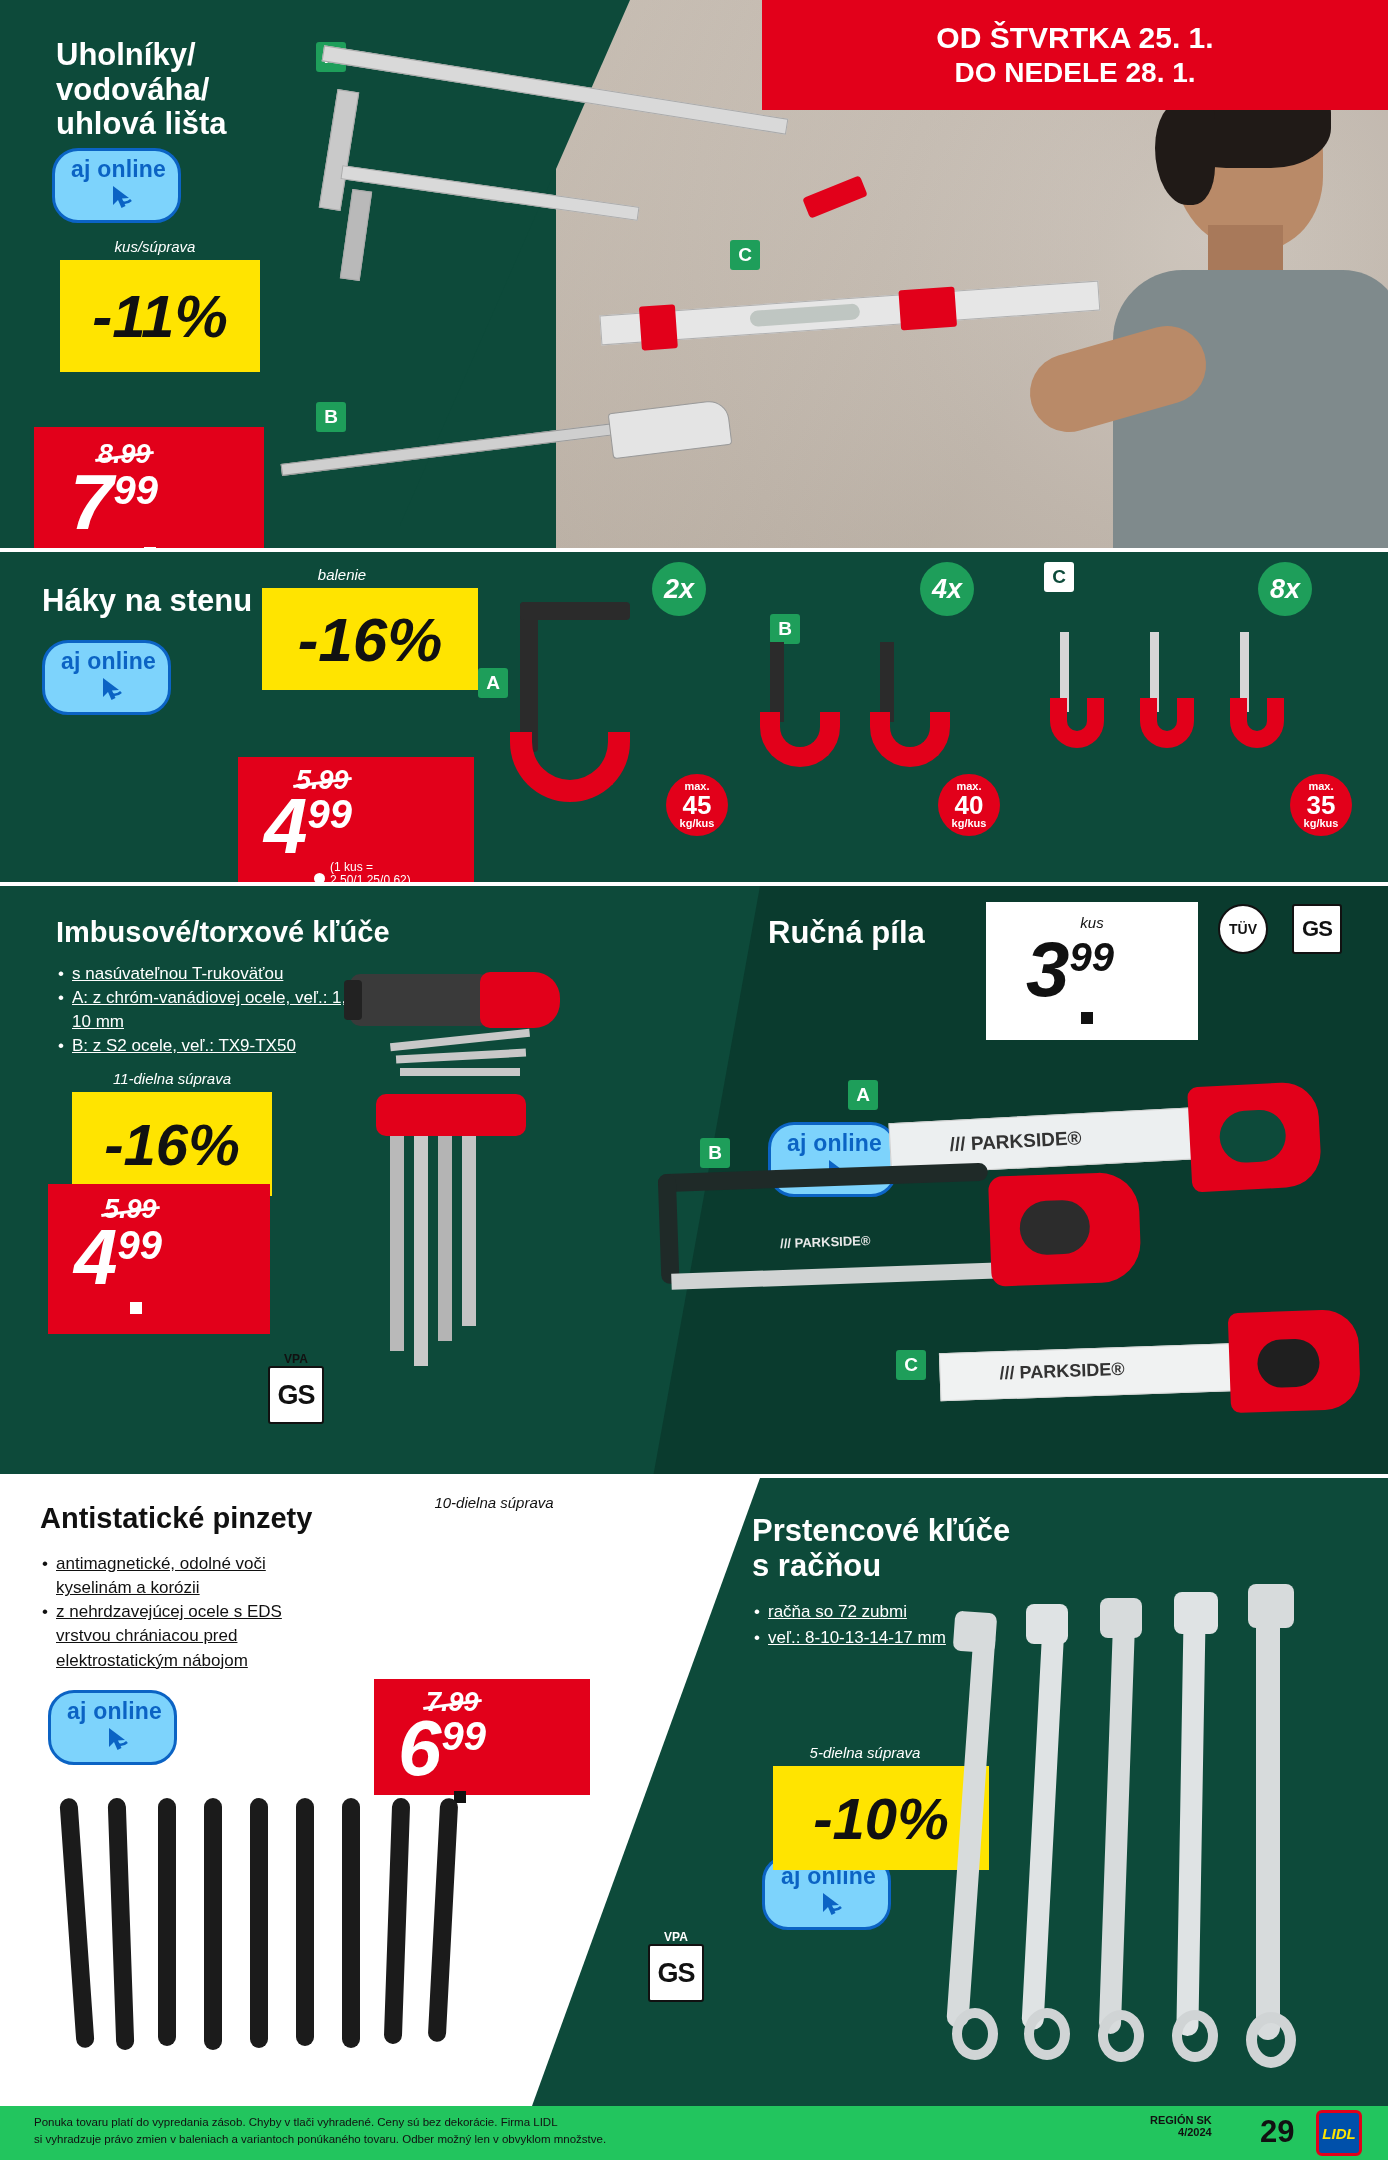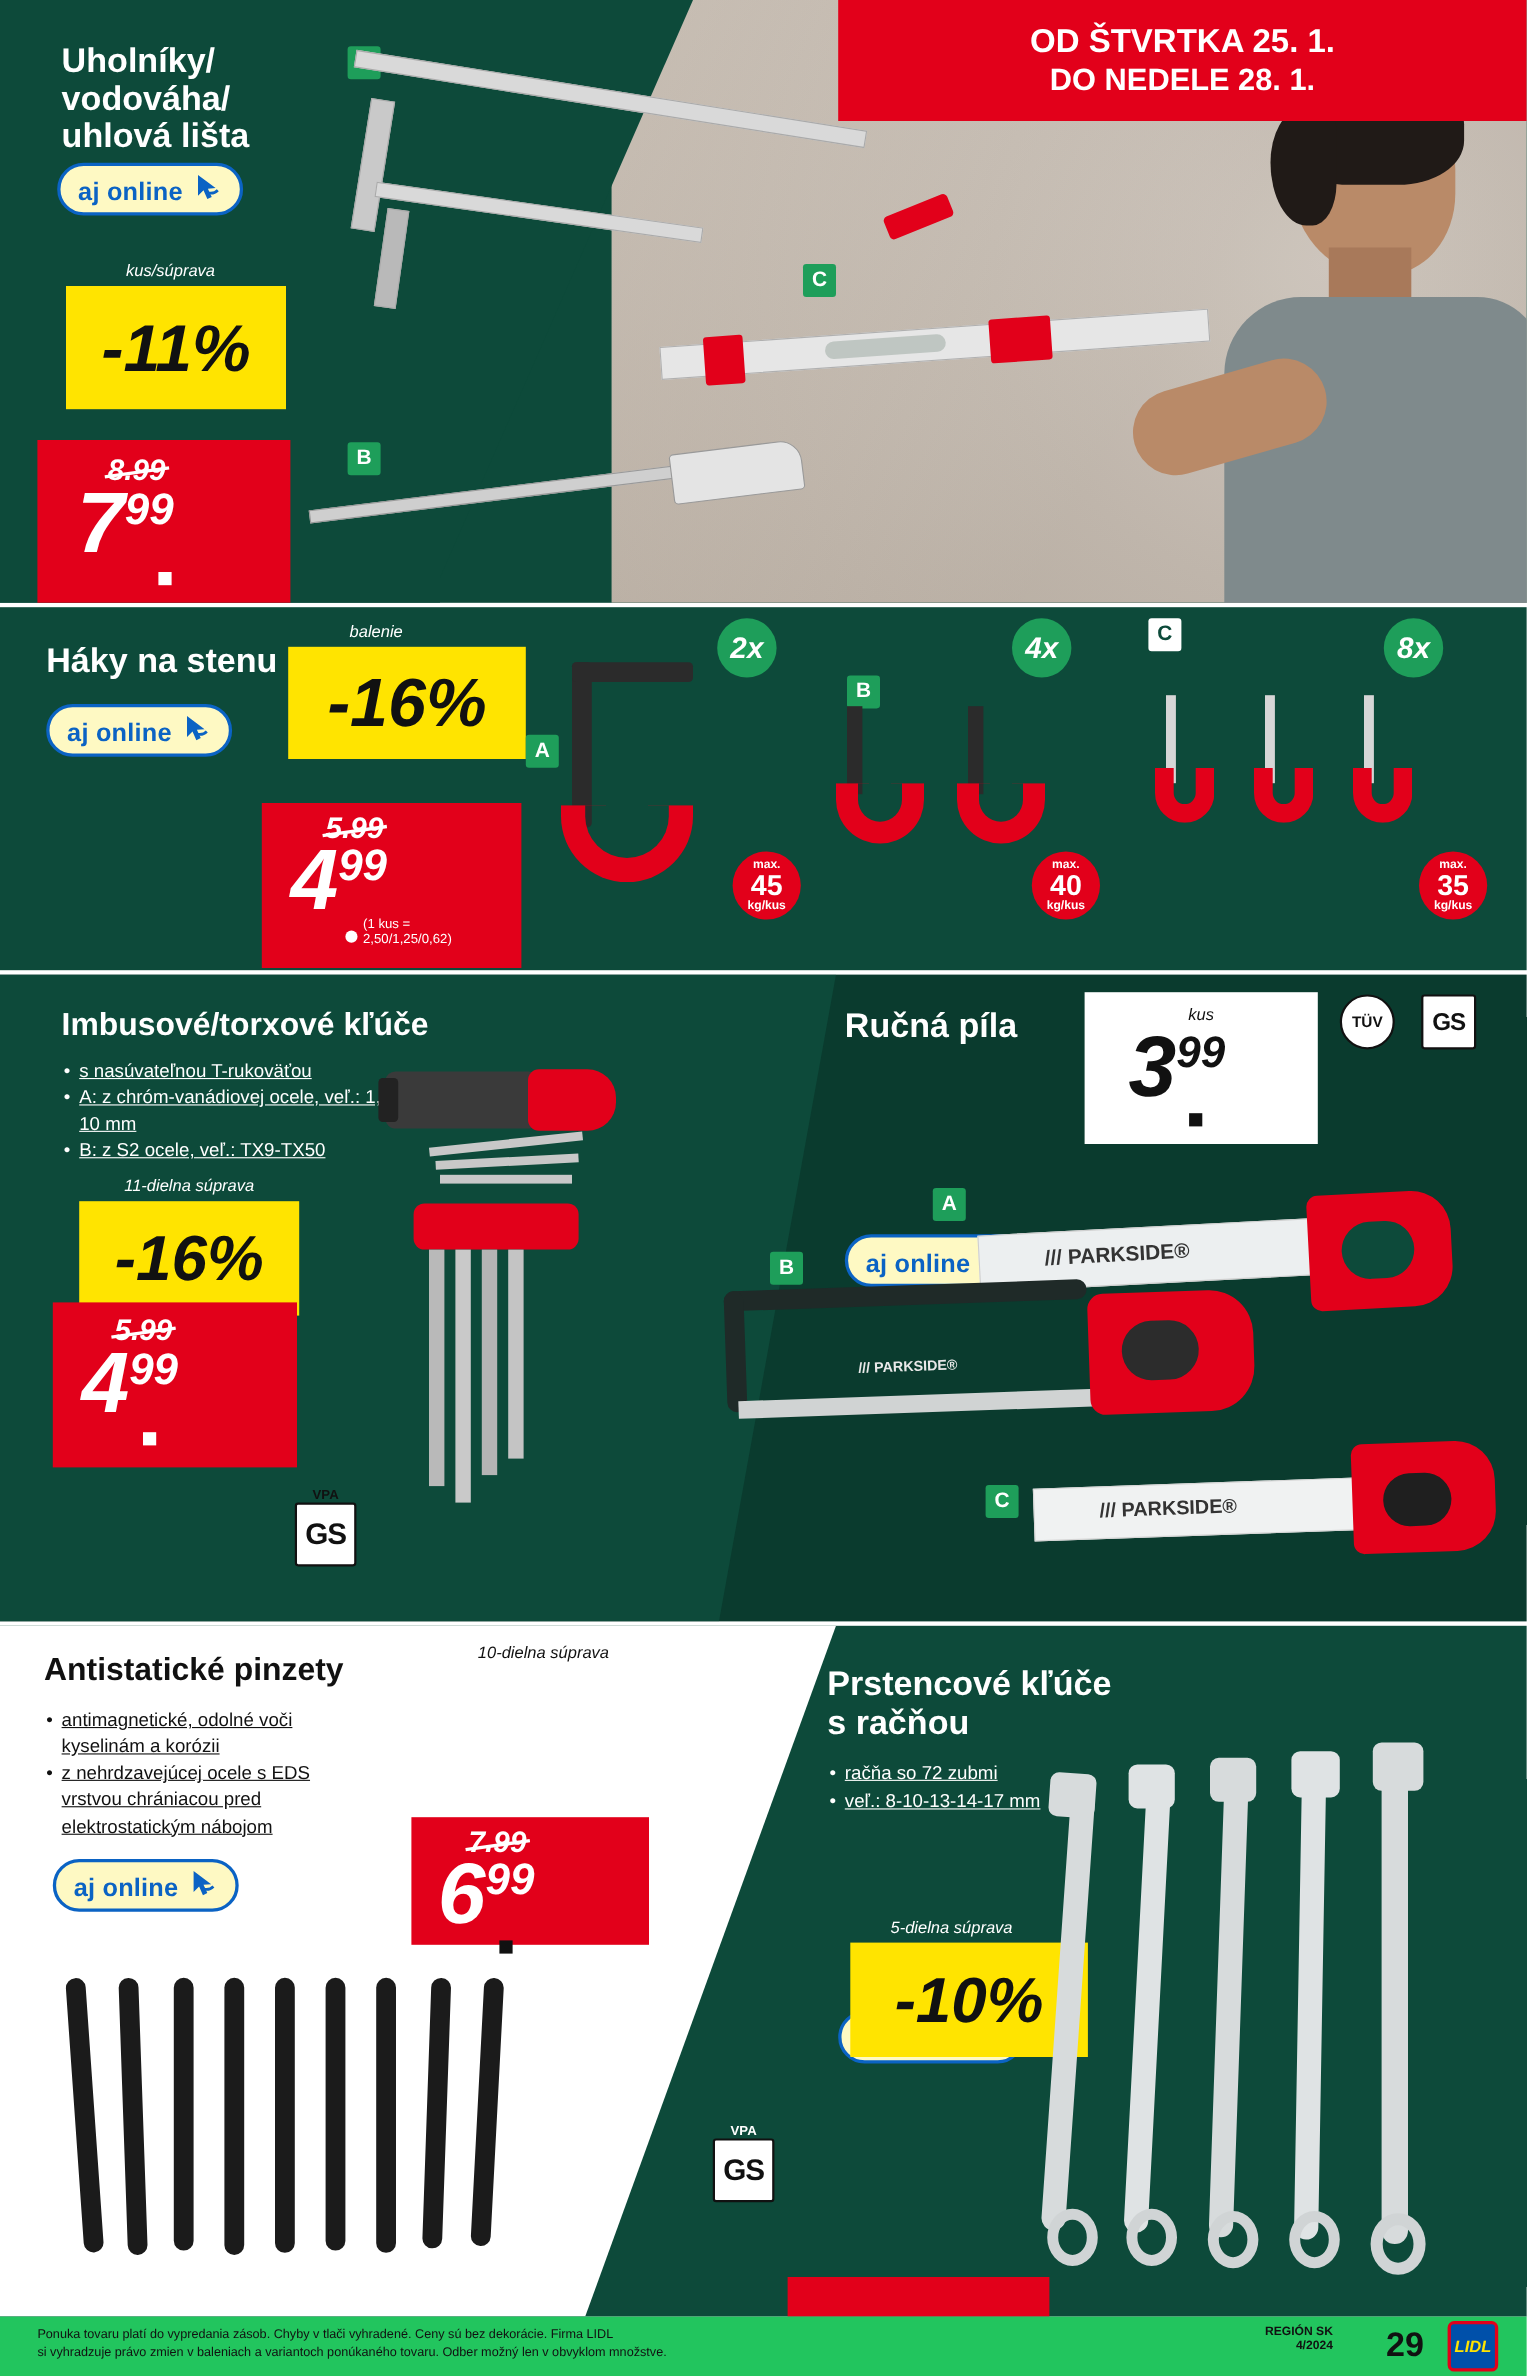--- a/index.html
+++ b/index.html
@@ -24,26 +24,27 @@
     color: #fff;
     font-weight: bold;
     font-size: 19px;
     display: flex; align-items: center; justify-content: center;
     border-radius: 3px;
   }
   .letter.white-bg { background: #ffffff; color: #0d4a3a; }
 
   
   .online-btn {
-    display: inline-flex; align-items: flex-end;
+    display: inline-flex; align-items: center;
     border: 3px solid #0b63c4;
-    background: #fef9c3;
+    background: #7dd3fc;
     border-radius: 26px;
     padding: 5px 12px 5px 16px;
     position: relative;
+    flex-direction: column;
   }
   .online-btn span.lbl {
     color: #0b63c4; font-weight: bold; font-size: 23px; letter-spacing: .2px;
   }
   .online-btn .cursor {
     width: 32px; height: 32px; margin-left: 8px; position: relative;
   }
   .online-btn .cursor svg { position: absolute; left:0; top:0; }
 
   

